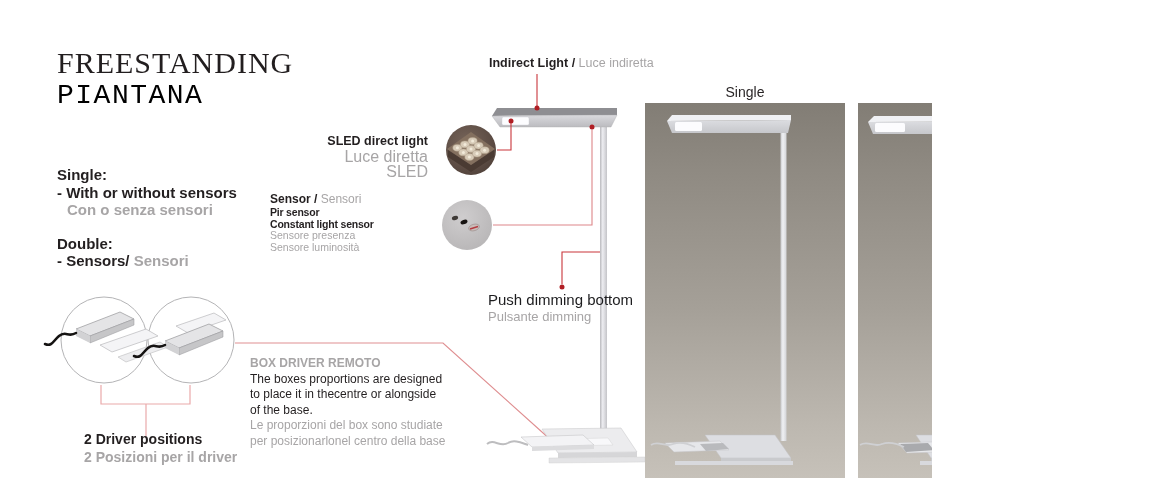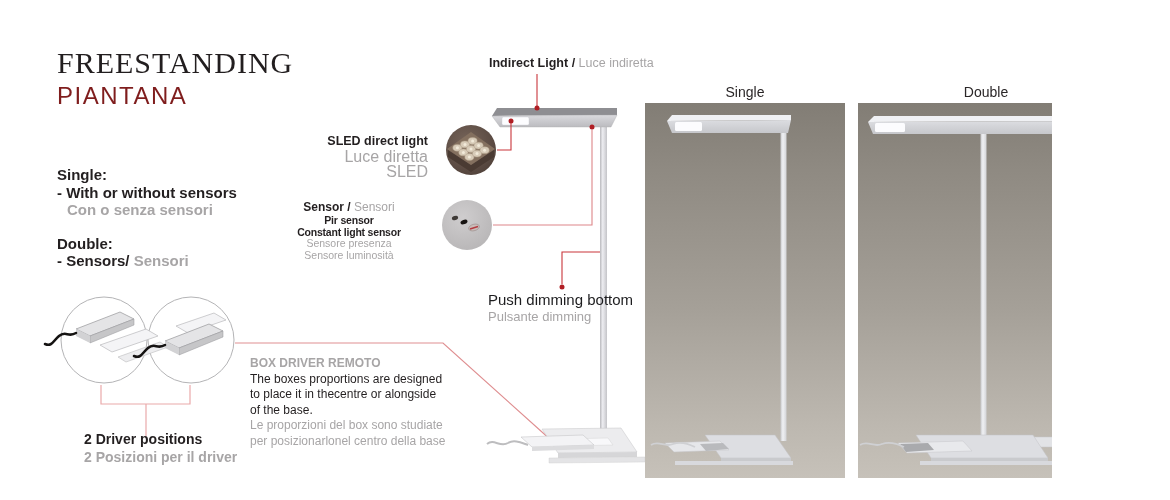--- a/index.html
+++ b/index.html
@@ -1,33 +1,33 @@
 <!DOCTYPE html>
 <html><head>
 <meta charset="utf-8">
 <style>
   html,body{margin:0;padding:0;background:#ffffff;}
-  #canvas{position:relative;width:1052px;height:500px;background:#ffffff;overflow:hidden;
+  #canvas{position:relative;width:932px;height:500px;background:#ffffff;overflow:hidden;
           font-family:"Liberation Sans",sans-serif;color:#231f20;}
   .abs{position:absolute;}
   .b{font-weight:bold;}
   .gray{color:#a7a5a6;}
   .nowrap{white-space:nowrap;}
 
   
   .t1{font-family:"Liberation Serif",serif;font-size:30px;letter-spacing:1px;color:#221e1f;line-height:34px;}
-  .t2{font-family:Liberation Sans, sans-serif;font-size:24px;letter-spacing:1.5px;color:#7f1d1d;line-height:30px;margin-top:1px;}
+  .t2{font-family:Liberation Mono, monospace;font-size:28px;letter-spacing:1.5px;color:#000000;line-height:30px;margin-top:1px;}
 
   
   .il{font-size:15px;line-height:17.5px;}
 
   
   .c-indirect{font-size:12.5px;padding-left:6px;}
   .c-sled{width:128px;text-align:right;font-size:12.5px;line-height:15px;}
-  .c-sensor{width:158px;text-align:center;line-height:12.5px;margin-top:8px;}
+  .c-sensor{width:158px;text-align:left;line-height:12.5px;}
   .c-sensor .l1{font-size:12px;line-height:13px;}
   .c-sensor .l2{font-size:10.5px;line-height:12px;letter-spacing:-0.2px;}
   .c-sensor .l3{font-size:10.5px;line-height:11.5px;}
   .c-push .pl1{font-size:15px;color:#1d1d1f;line-height:18px;}
   .c-push .pl2{font-size:13px;line-height:16px;}
 
   
   .dp{font-size:14px;line-height:17.5px;}
   .rl{font-size:12px;line-height:15.5px;}
 

